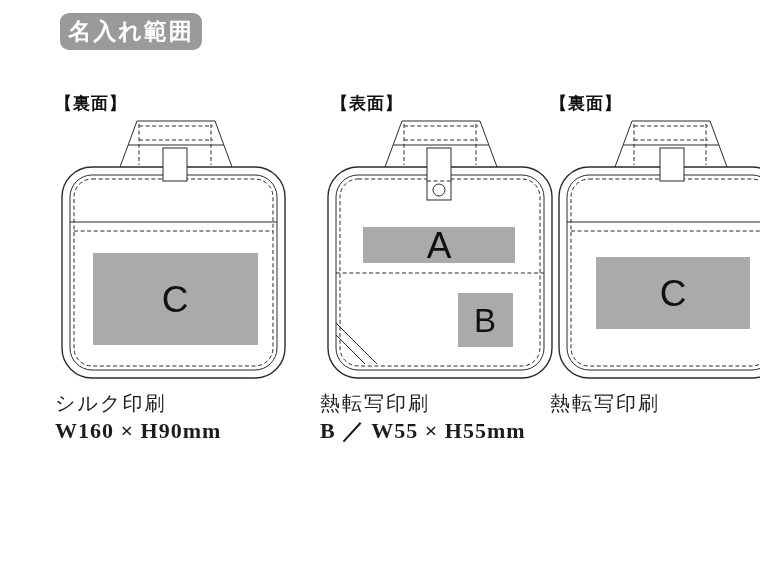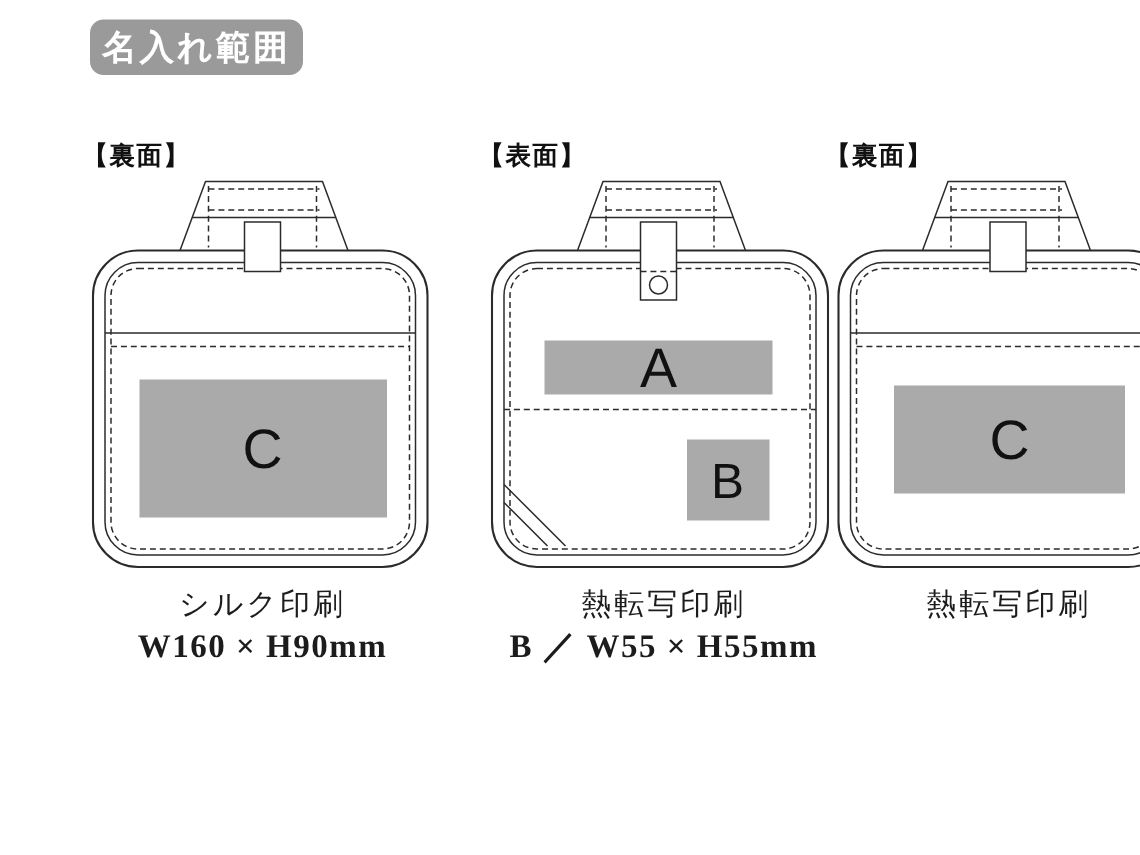--- a/index.html
+++ b/index.html
@@ -18,33 +18,33 @@
 
   
   .s{ fill:none; stroke:var(--line); stroke-width:1; }
   .th{ stroke-width:1.4; }
   .d{ stroke-dasharray:4 2.6; }
   .fw{ fill:#ffffff; }
   .area{ fill:var(--area-fill); stroke:none; }
   .arealbl{ font-family:"Liberation Sans",sans-serif; font-size:37px; fill:#111; }
   .arealbl-sm{ font-family:"Liberation Sans",sans-serif; font-size:33px; fill:#111; }
 
-  .caption{ position:absolute; top:389px; text-align:center; color:#1c1c1c; }
+  .caption{ position:absolute; top:389px; color:#1c1c1c; }
   .cap-jp{ font-family:"Liberation Serif",serif; font-size:20px; line-height:28px; letter-spacing:2px; }
   .cap-dim{ font-family:"Liberation Serif",serif; font-size:22px; line-height:28px; letter-spacing:1px;font-weight:bold; }
 </style>
 </head>
 <body>
 
 <div class="page">
 
   <div class="badge">名入れ範囲</div>
 
   <div class="side-label" style="left:10px;width:240px">【裏面】</div>
-  <div class="side-label" style="left:274px;width:245px">【表面】</div>
+  <div class="side-label" style="left:286px;width:245px">【表面】</div>
   <div class="side-label" style="left:505px;width:245px">【裏面】</div>
 
   <svg class="bag" style="left:10px" width="240" height="270" viewBox="0 0 240 270">
     <g>
       <path class="s fw" d="M65,52 L82,6 L160,6 L177,52"></path>
       <path class="s" d="M73,30 H169"></path>
       <path class="s d" d="M84,11 H158 M84,25 H158"></path>
       <path class="s d" d="M84,9 V50 M156,9 V50"></path>
     </g>
     <g>

